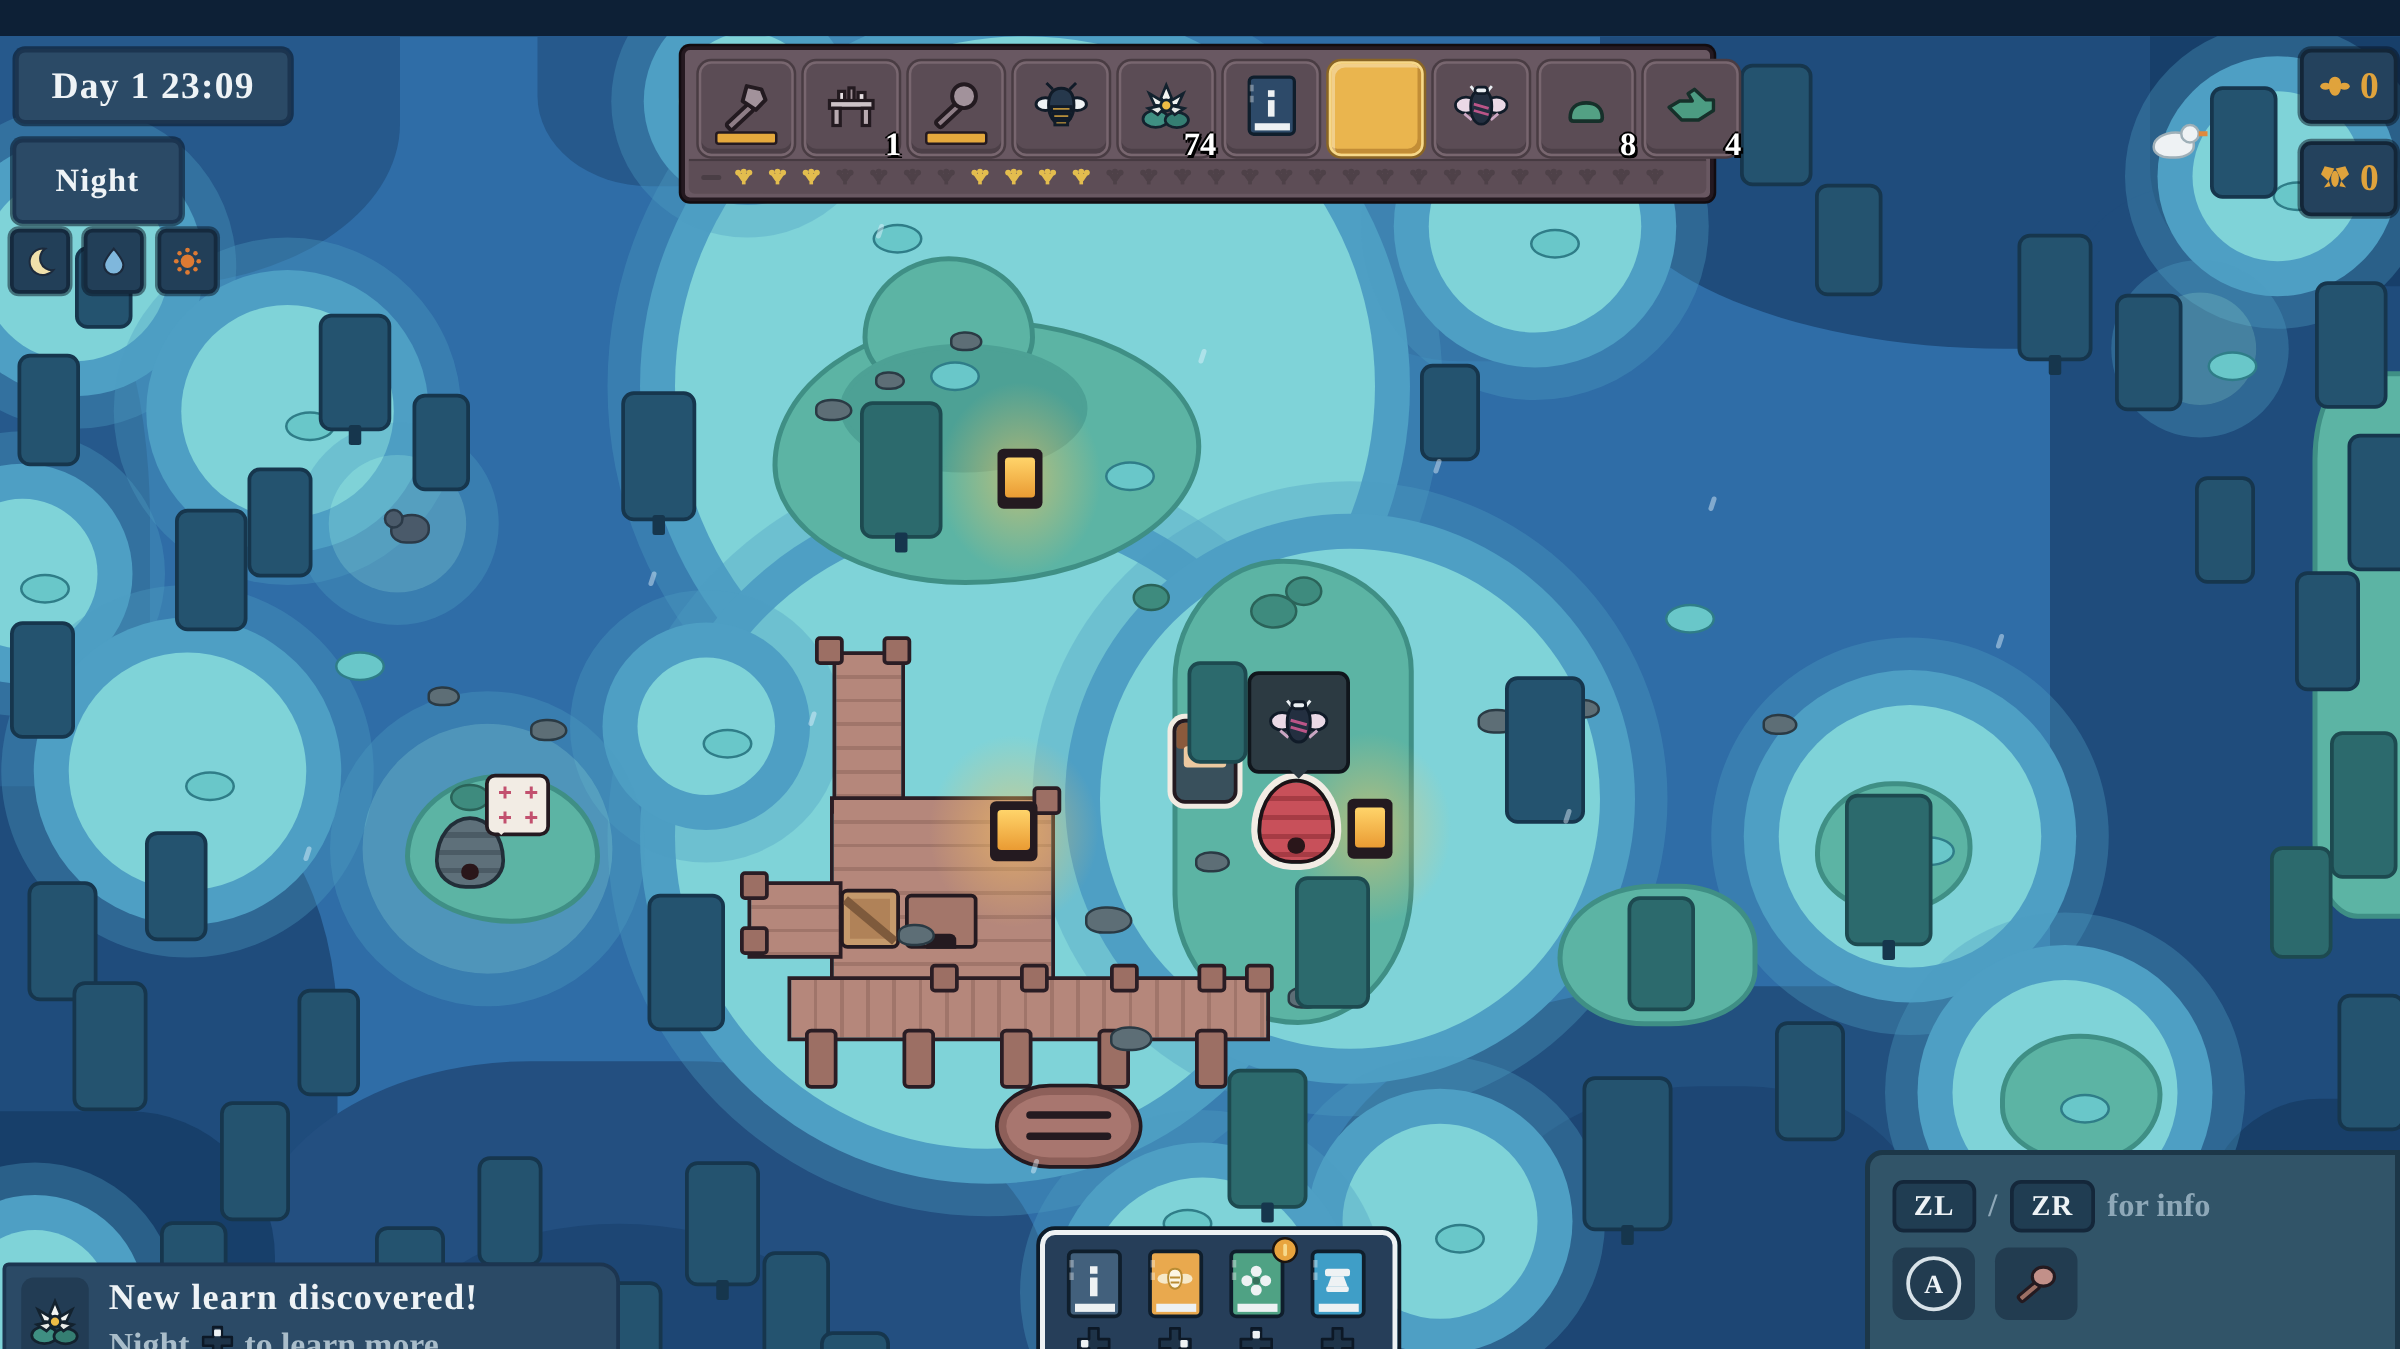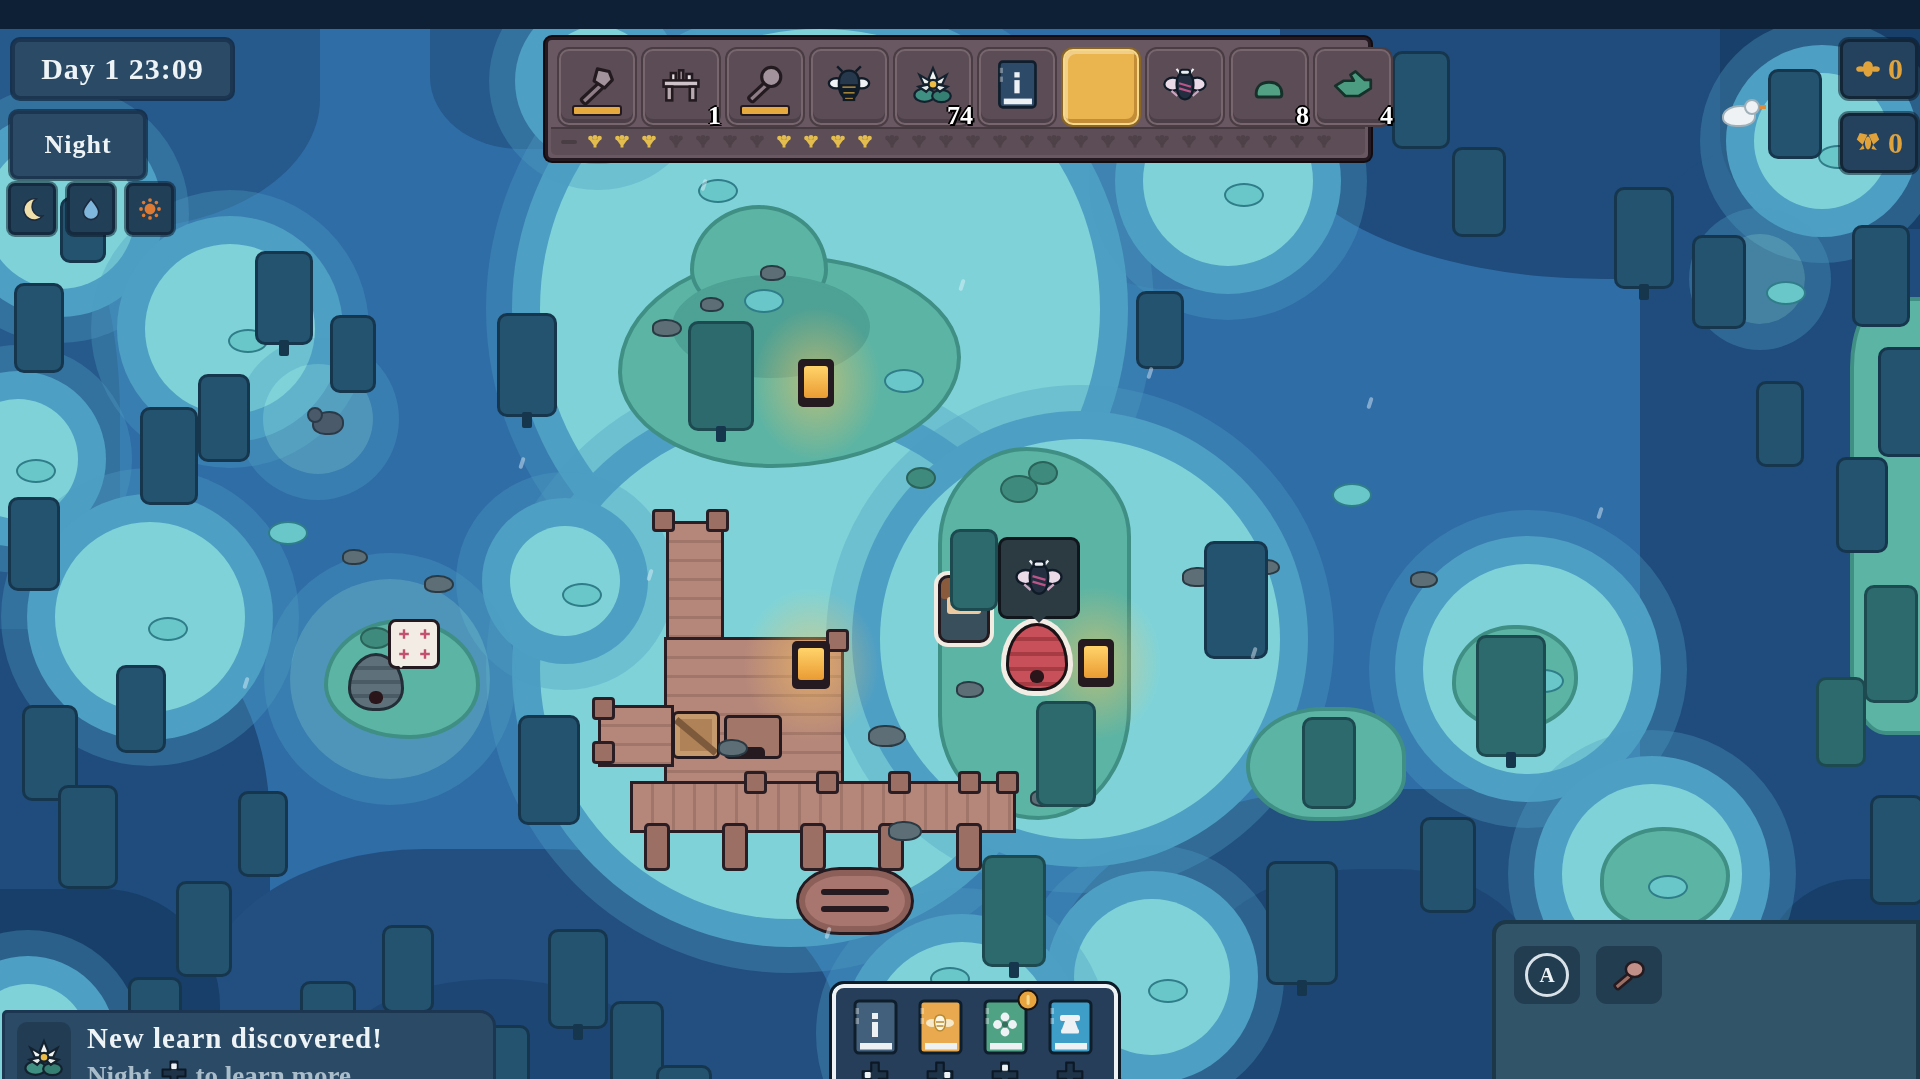--- a/index.html
+++ b/index.html
@@ -961,20 +961,26 @@
             <rect x="11.25" y="4.5" width="5.5" height="5.5" rx="1" fill="#eef2f4"></rect>
           </svg></div>
         <div style="line-height: 0;"><svg width="30" height="30" viewBox="0 0 28 28">
             <path d="M10.5 2.5h7v8h8v7h-8v8h-7v-8h-8v-7h8z" fill="#1e3348" stroke="#0c1826" stroke-width="2" stroke-linejoin="round"></path>
             <rect x="11.25" y="18" width="5.5" height="5.5" rx="1" fill="#eef2f4"></rect>
           </svg></div>
       </div>
   </div>
 
   <div id="tooltip" style="z-index:20">
+    <div class="row2">
+      <span class="kbtn">ZL</span>
+      <span class="sep">/</span>
+      <span class="kbtn">ZR</span>
+      <span class="hint">for info</span>
+    </div>
     <div class="row3">
       <div class="abtn">
         <span class="circ">A</span>
       </div>
       <div class="abtn" id="tt-mallet">
           <svg width="38" height="38" viewBox="0 0 30 30">
             <g stroke="#241a20" stroke-width="2" stroke-linejoin="round">
               <rect x="3" y="19" width="15" height="4.5" rx="1.5" transform="rotate(-40 9 21)" fill="#9c6f64"></rect>
               <ellipse cx="19.5" cy="10.5" rx="7" ry="6" fill="#c29089"></ellipse>
             </g>

